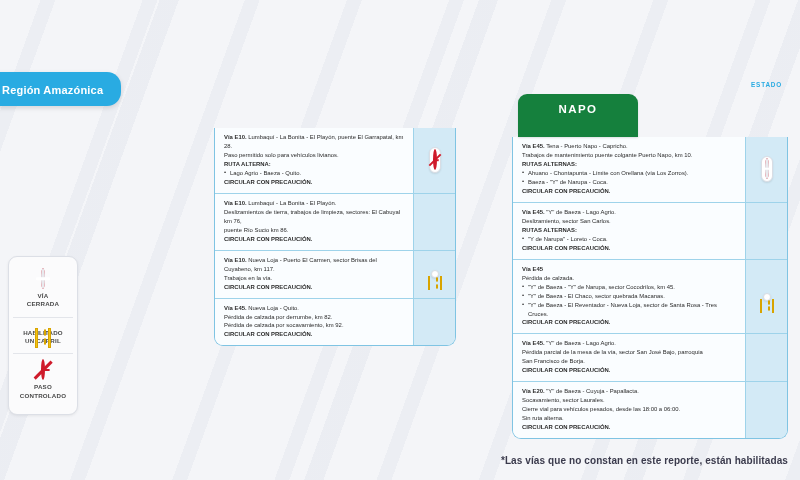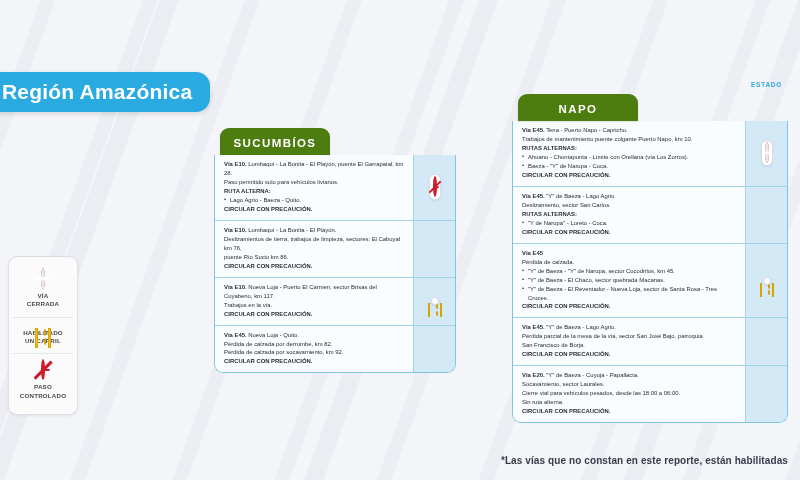--- a/index.html
+++ b/index.html
@@ -32,21 +32,21 @@
   
   #region-badge {
     position:absolute; left:-32px; top:72px;
     background:#29abe2;
     border-radius:14px;
     padding:8px 18px 8px 34px;
     box-shadow:0 2px 5px rgba(0,0,0,.13);
     z-index:6;
   }
   #region-badge span {
-    color:#ffffff; font-size:21px; font-weight:bold;
+    color:#ffffff; font-size:11px; font-weight:bold;
     letter-spacing:.2px; white-space:nowrap;
   }
 
   
   #legend {
     position:absolute; left:8px; top:256px;
     width:70px;
     background:#fbfbfc;
     border:1px solid #dcdfe6;
     border-radius:9px;
@@ -111,24 +111,24 @@
   }
   .ic-slash{
     position:absolute;left:50%;top:50%;
     width:24px;height:2.6px;background:#cf1b2b;
     transform:translate(-50%,-50%) rotate(-45deg);
   }
 
   
   .panel { position:absolute; z-index:5; }
   .panel-head {
-    background:#4d7c0f;
+    background:#15803d;
     border-radius:9px 9px 0 0;
     text-align:center;
-    padding:5px 10px 4px;
+    padding:5px 10px 20px;
     box-shadow:0 1px 2px rgba(0,0,0,.12);
   }
   .panel-head span{
     color:#fff;font-weight:bold;font-size:11.5px;letter-spacing:1.4px;
   }
   .panel-body{
     background:#eaf6fc;
     border:1px solid #7fc4e3;
     border-top:none;
     border-radius:0 0 9px 9px;
@@ -209,21 +209,20 @@
       <span class="ic"><span class="ic-lane"><span class="post p1"></span><span class="post p2"></span><span class="bar b1"></span><span class="bar b2"></span></span></span>
       <div class="legend-label">HABILITADO<br>UN CARRIL</div>
     </div>
     <div class="legend-item">
       <span class="ic"><span class="ic-ctrl"><span class="ic-slash"></span></span></span>
       <div class="legend-label">PASO<br>CONTROLADO</div>
     </div>
   </div>
 
 <div class="panel" id="panel-sucumbios">
-    <div class="panel-head"><span>SUCUMBÍOS</span></div>
     <div class="panel-body">
       <div class="row">
         <div class="row-text">
           <div class="ln"><b>Vía E10.</b> Lumbaquí - La Bonita - El Playón, puente El Garrapatal, km 28.</div>
           <div class="ln">Paso permitido solo para vehículos livianos.</div>
           <div class="ln b">RUTA ALTERNA:</div>
           <div class="ln bullet">Lago Agrio - Baeza - Quito.</div>
           <div class="ln b">CIRCULAR CON PRECAUCIÓN.</div>
         </div>
         <div class="row-state">

